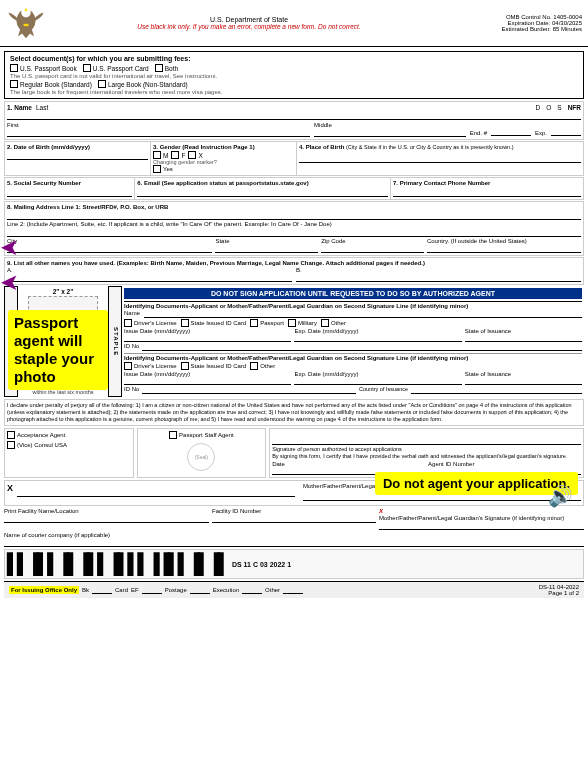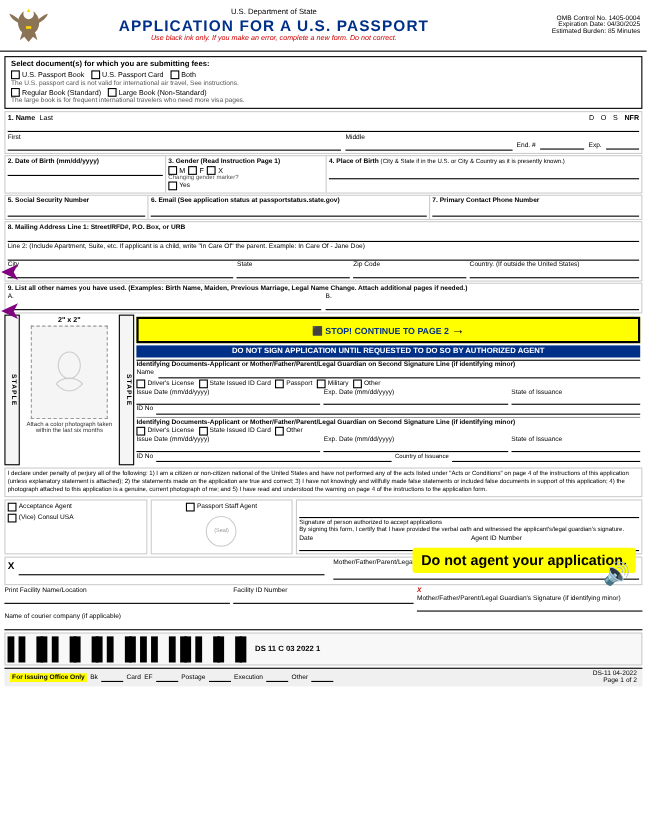--- a/index.html
+++ b/index.html
@@ -212,21 +212,20 @@
       <ellipse cx="25" cy="22" rx="12" ry="14" fill="#8B7355"></ellipse>
       <circle cx="25" cy="12" r="6" fill="white"></circle>
       <polygon points="25,6 23,10 27,10" fill="#FFD700"></polygon>
       <path d="M13,22 Q5,18 3,12 Q10,14 15,20" fill="#8B7355"></path>
       <path d="M37,22 Q45,18 47,12 Q40,14 35,20" fill="#8B7355"></path>
       <path d="M18,32 L15,42 L20,38 L25,44 L30,38 L35,42 L32,32" fill="#8B7355"></path>
       <rect x="22" y="26" width="6" height="3" fill="#FFD700"></rect>
     </svg>
     <div class="header-center">
       <div class="dept">U.S. Department of State</div>
-      <div class="title">APPLICATION FOR A U.S. PASSPORT</div>
       <div class="subtitle">Use black ink only. If you make an error, complete a new form. Do not correct.</div>
     </div>
     <div class="header-right">
       <div>OMB Control No. 1405-0004</div>
       <div>Expiration Date: 04/30/2025</div>
       <div>Estimated Burden: 85 Minutes</div>
     </div>
   </div>
 
   <div class="form-body">
@@ -397,25 +396,20 @@
         </div>
         <div style="font-size:5.5px; text-align:center; margin-top:2px; color:#333;">Attach a color photograph taken within the last six months</div>
       </div>
 
       <div class="staple-right">
         <span>STAPLE</span>
       </div>
 
       <div style="flex:1; padding:2px;">
 
-        <div class="stop-banner">
-          <span style="color:#c00;">⬛ </span>
-          <span class="stop-text">STOP! CONTINUE TO PAGE 2</span>
-          <span style="font-size:12px;">→</span>
-        </div>
         <div style="background:#003087; color:#fff; font-size:7px; font-weight:bold; text-align:center; padding:2px; margin-bottom:2px;">DO NOT SIGN APPLICATION UNTIL REQUESTED TO DO SO BY AUTHORIZED AGENT</div>
 
         <div style="font-size:6px; font-weight:bold; border-top:1px solid #000; padding-top:1px;">Identifying Documents-Applicant or Mother/Father/Parent/Legal Guardian on Second Signature Line (if identifying minor)</div>
         <div style="display:flex; gap:4px; font-size:6px; margin:1px 0;">
           <span>Name</span>
           <div style="border-bottom:1px solid #000; flex:1; height:8px;"></div>
         </div>
         <div class="check-row">
           <div class="checkbox-item">
               <div class="checkbox"></div>
@@ -597,20 +591,21 @@
         <span style="border-bottom:1px solid #000; width:20px; height:8px; display:inline-block;"></span>
       </div>
       <div style="display:flex; flex-direction:column; align-items:flex-end;">
         <span>DS-11 04-2022</span>
         <span>Page 1 of 2</span>
       </div>
     </div>
 
   </div>
 
+  <div class="annotation-staple">Passport agent will staple your photo</div>
   <div class="annotation-nosign">Do not agent your application.</div>
 
   <div style="position:absolute; left:1px; top:235px; font-size:20px; color:#800080; font-weight:bold; z-index:11; transform:scaleX(-1);">➤</div>
   <div style="position:absolute; left:1px; top:270px; font-size:20px; color:#800080; font-weight:bold; z-index:11; transform:scaleX(-1);">➤</div>
 
   <div style="position:absolute; right:15px; bottom:92px; font-size:20px; color:#666; z-index:11;">🔊</div>
 
 </div>
 
 </body></html>

